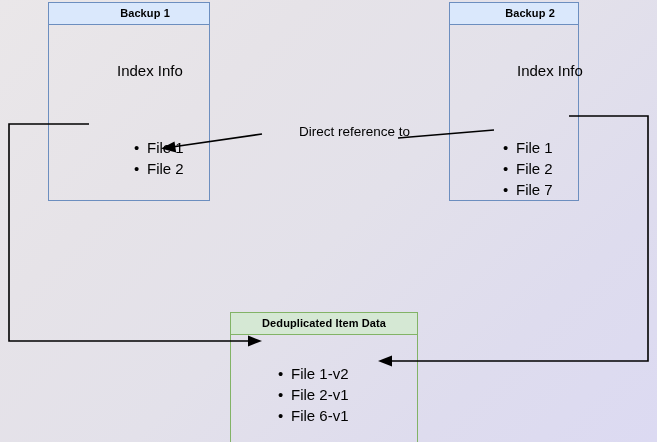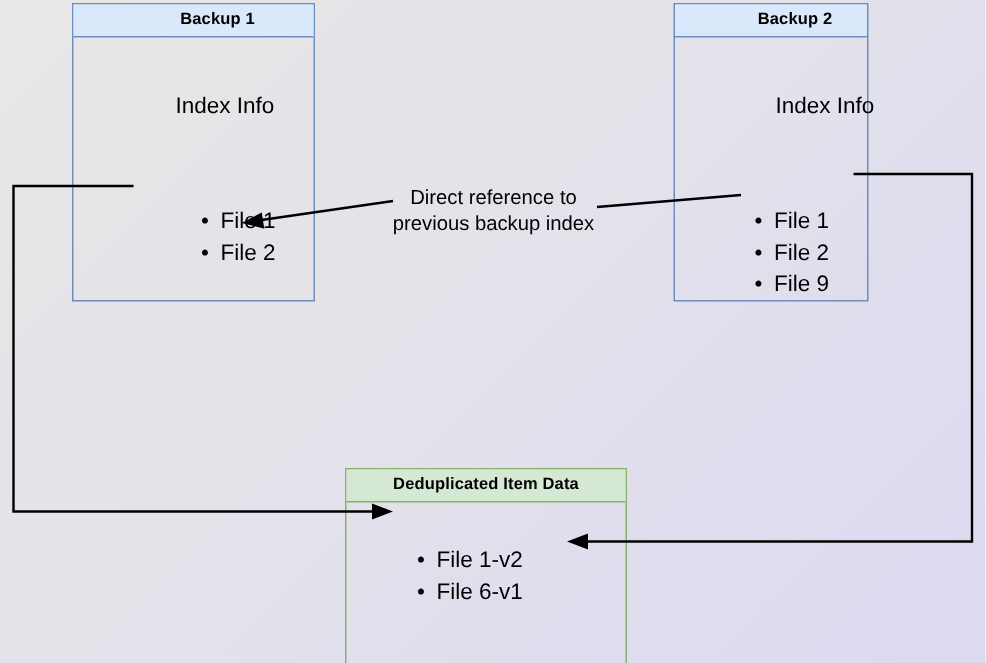--- a/index.html
+++ b/index.html
@@ -138,38 +138,38 @@
     </div>
   </div>
 
   <div class="box box-blue" style="left:449px; top:2px; width:130px; height:199px;">
     <div class="box-header">Backup 2</div>
     <div class="box-body" style="height:175px;">
       <div class="index-title" style="left:23px; top:37px;">Index Info</div>
       <ul class="file-list" style="left:50px; top:112px;">
         <li>File 1</li>
         <li>File 2</li>
-        <li>File 9</li>
+        <li>File 7</li>
       </ul>
     </div>
   </div>
 
   <div class="box box-green" style="left:230px; top:280px; width:188px; height:161px;">
     <div class="box-header">Deduplicated Item Data</div>
     <div class="box-body" style="height:137px;">
       <ul class="file-list" style="left:44px; top:28px;">
         <li>File 1-v2</li>
+        <li>File 2-v1</li>
         <li>File 6-v1</li>
       </ul>
     </div>
   </div>
 
-  <div class="caption" style="left:248px; top:123px; width:162px;">
+  <div class="caption" style="left:248px; top:123px; width:162px;text-align:right;">
     <div>Direct reference to</div>
-    <div>previous backup index</div>
   </div>
 
   <svg id="connectors" viewBox="0 0 657 442" xmlns="http://www.w3.org/2000/svg">
 
     <g>
       <path d="M 89 124 L 9 124 L 9 341 L 248 341"></path>
       <polygon points="248,335.6 262,341 248,346.4" fill="#000000" stroke="none"></polygon>
     </g>
 
     <g>

